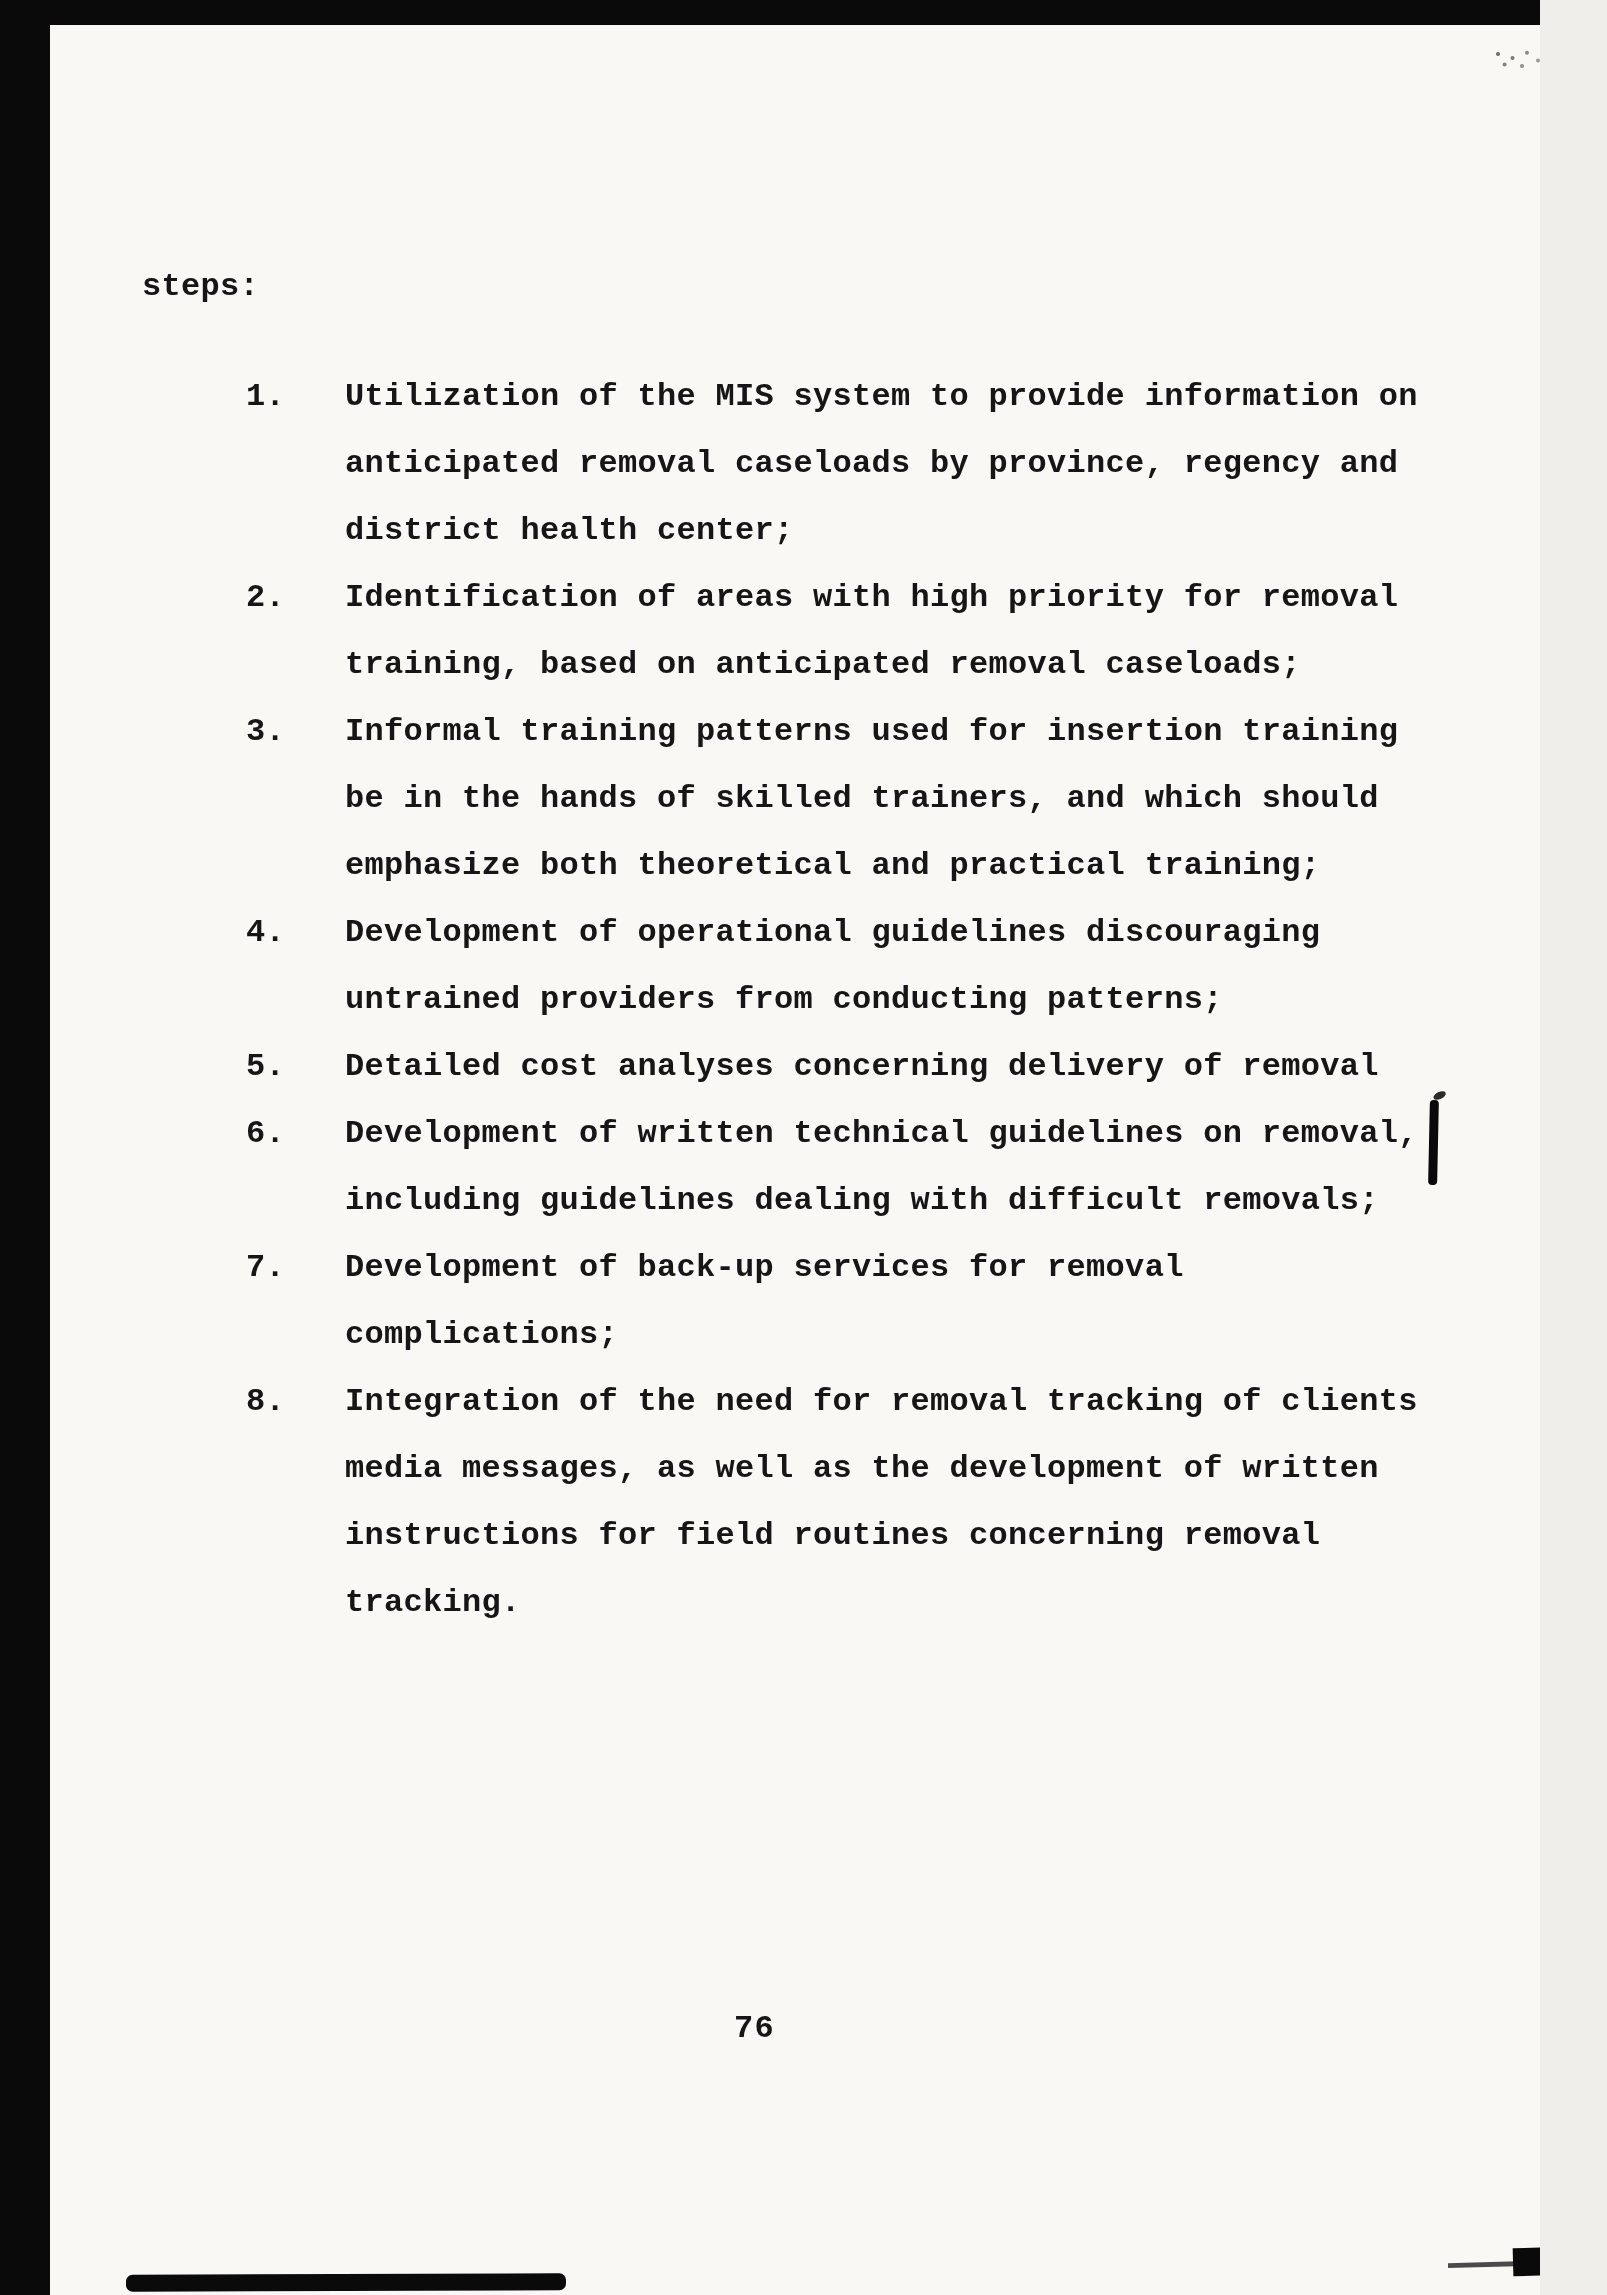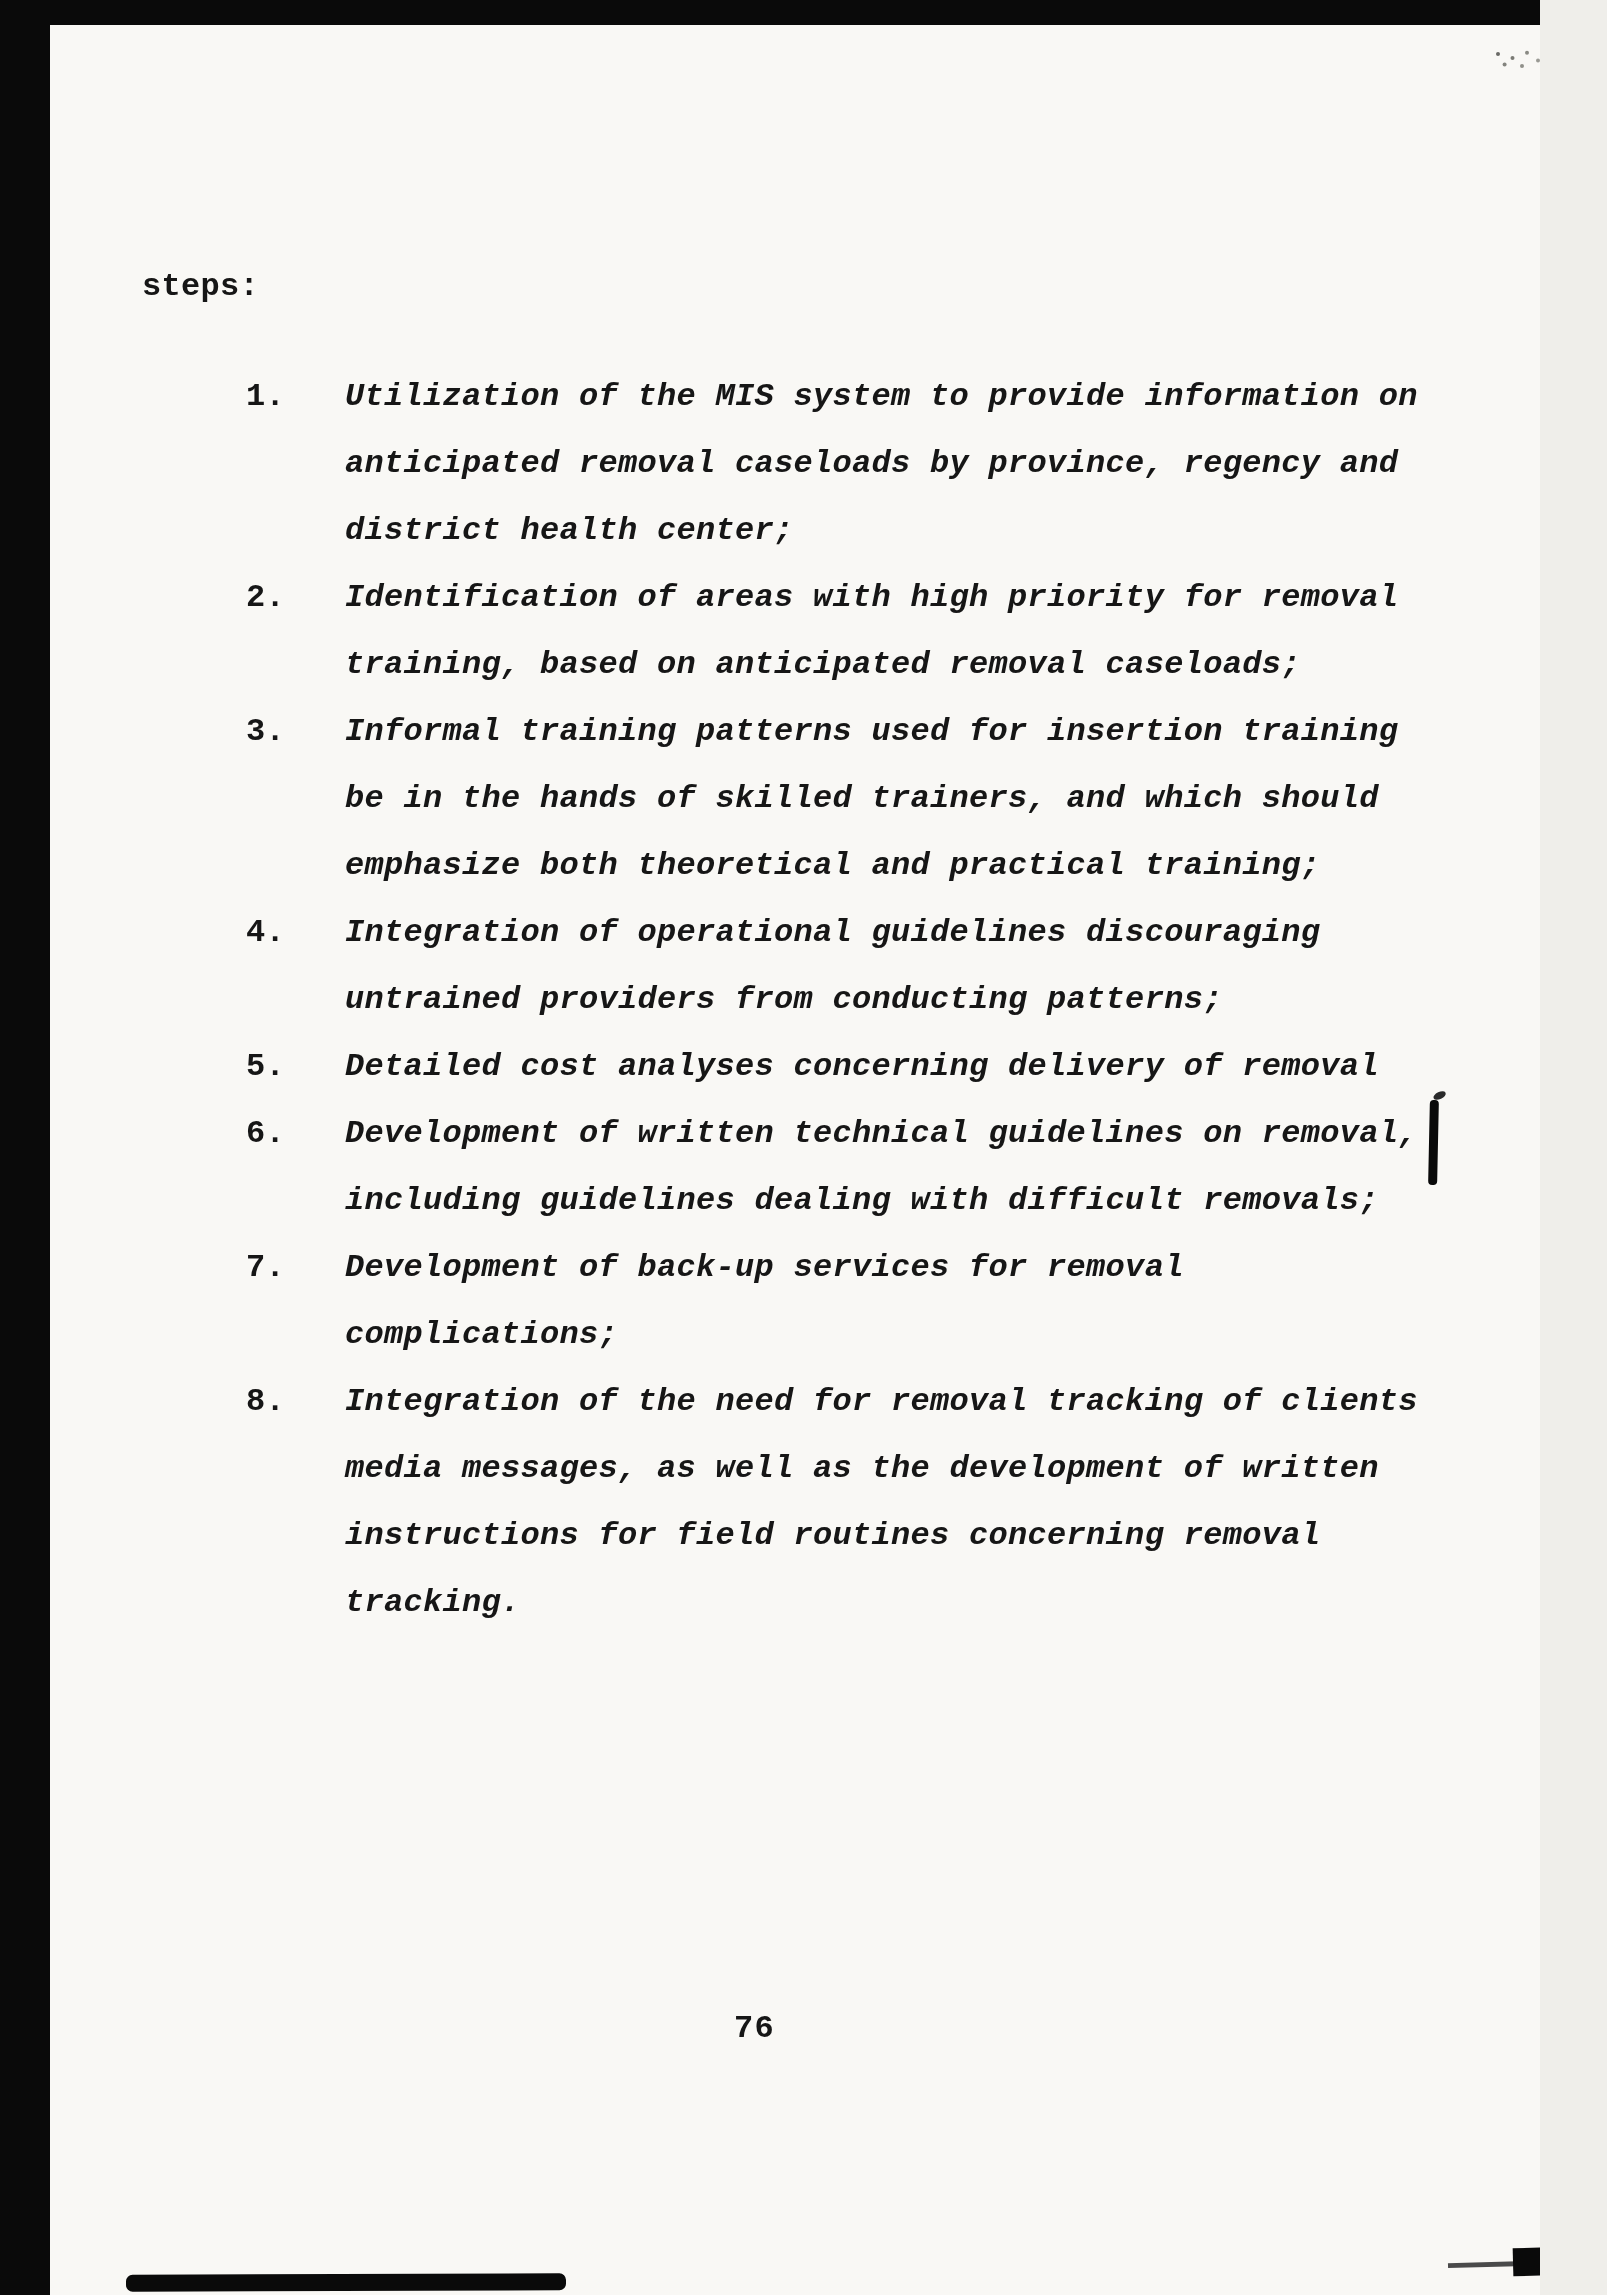--- a/index.html
+++ b/index.html
@@ -92,21 +92,20 @@
     display: flex;
     align-items: flex-start;
   }
   .item-number {
     flex: none;
     width: 99px;
   }
   .item-body {
     flex: none;
     white-space: pre;
-    font-style: italic;
   }
   .item-line {
     white-space: pre;
   }
   .page-number {
     position: absolute;
     left: 734px;
     top: 2009px;
     font-size: 32px;
     font-weight: 700;
@@ -139,21 +138,21 @@
       <div class="list-item">
         <span class="item-number">2.</span>
         <div class="item-body"><div class="item-line">Identification of areas with high priority for removal</div><div class="item-line">training, based on anticipated removal caseloads;</div></div>
       </div>
       <div class="list-item">
         <span class="item-number">3.</span>
         <div class="item-body"><div class="item-line">Informal training patterns used for insertion training</div><div class="item-line">be in the hands of skilled trainers, and which should</div><div class="item-line">emphasize both theoretical and practical training;</div></div>
       </div>
       <div class="list-item">
         <span class="item-number">4.</span>
-        <div class="item-body"><div class="item-line">Integration of operational guidelines discouraging</div><div class="item-line">untrained providers from conducting patterns;</div></div>
+        <div class="item-body"><div class="item-line">Development of operational guidelines discouraging</div><div class="item-line">untrained providers from conducting patterns;</div></div>
       </div>
       <div class="list-item">
         <span class="item-number">5.</span>
         <div class="item-body"><div class="item-line">Detailed cost analyses concerning delivery of removal</div></div>
       </div>
       <div class="list-item">
         <span class="item-number">6.</span>
         <div class="item-body"><div class="item-line">Development of written technical guidelines on removal,</div><div class="item-line">including guidelines dealing with difficult removals;</div></div>
       </div>
       <div class="list-item">

